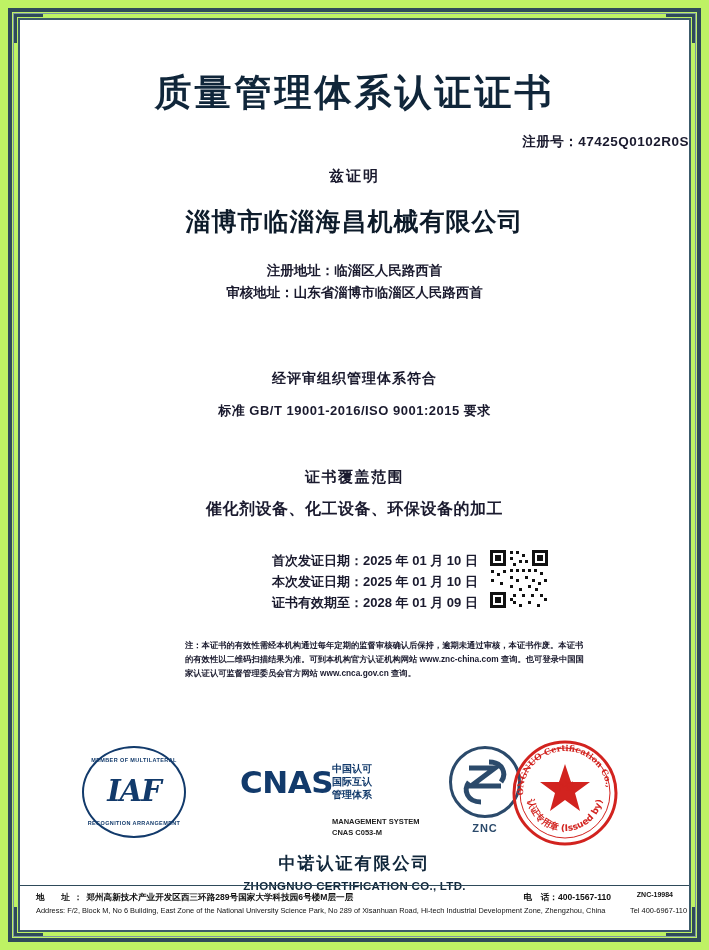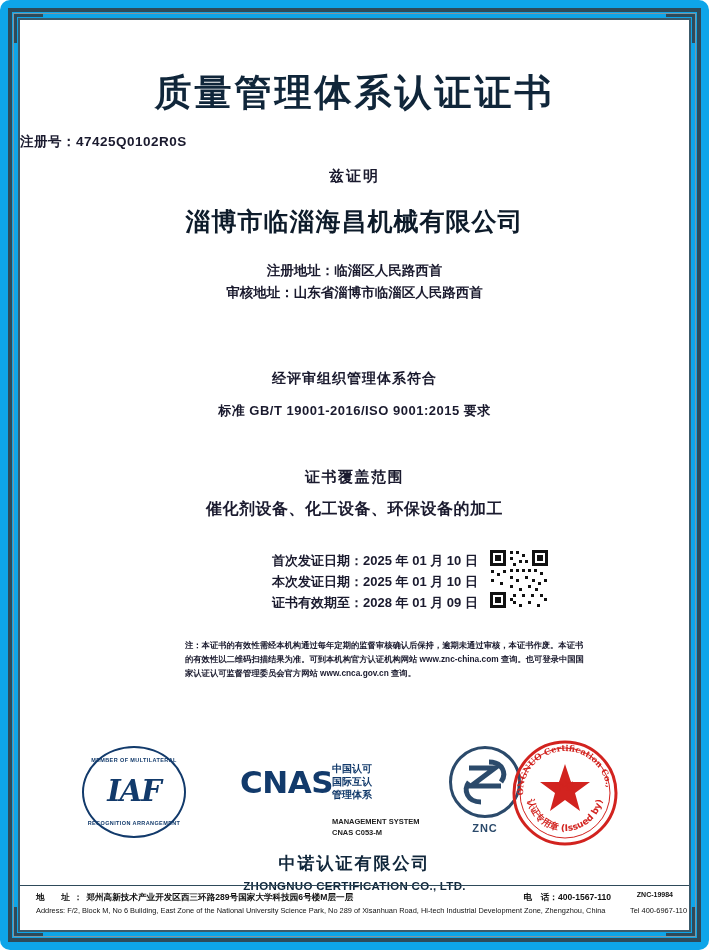--- a/index.html
+++ b/index.html
@@ -12,22 +12,21 @@
     height: 950px;
     font-family: "Liberation Sans", sans-serif;
     color: #1a1a2e;
   }
   .certificate {
     position: relative;
     width: 709px;
     height: 950px;
     box-sizing: border-box;
     overflow: hidden;
-    background: #0ea5e9;
-    border-radius: 10px;
+    background: #bef264;
   }
   
   .frame-outer {
     position: absolute;
     left: 8px; top: 8px; right: 8px; bottom: 8px;
     border: 4px solid #2e4a5a;
     box-sizing: border-box;
   }
   .frame-mid {
     position: absolute;
@@ -78,21 +77,21 @@
     font-family: "DejaVu Sans", sans-serif;
     font-size: 37px;
     font-weight: bold;
     letter-spacing: 3px;
     color: #10263a;
   }
   .reg-no {
     position: absolute;
     top: 113px;
     left: 0; right: 0;
-    text-align: left;
+    text-align: right;
     font-size: 13.5px;
     font-weight: bold;
     letter-spacing: 0.5px;
   }
   .hereby {
     position: absolute;
     top: 147px;
     left: 0; right: 0;
     text-align: center;
     font-size: 15px;

